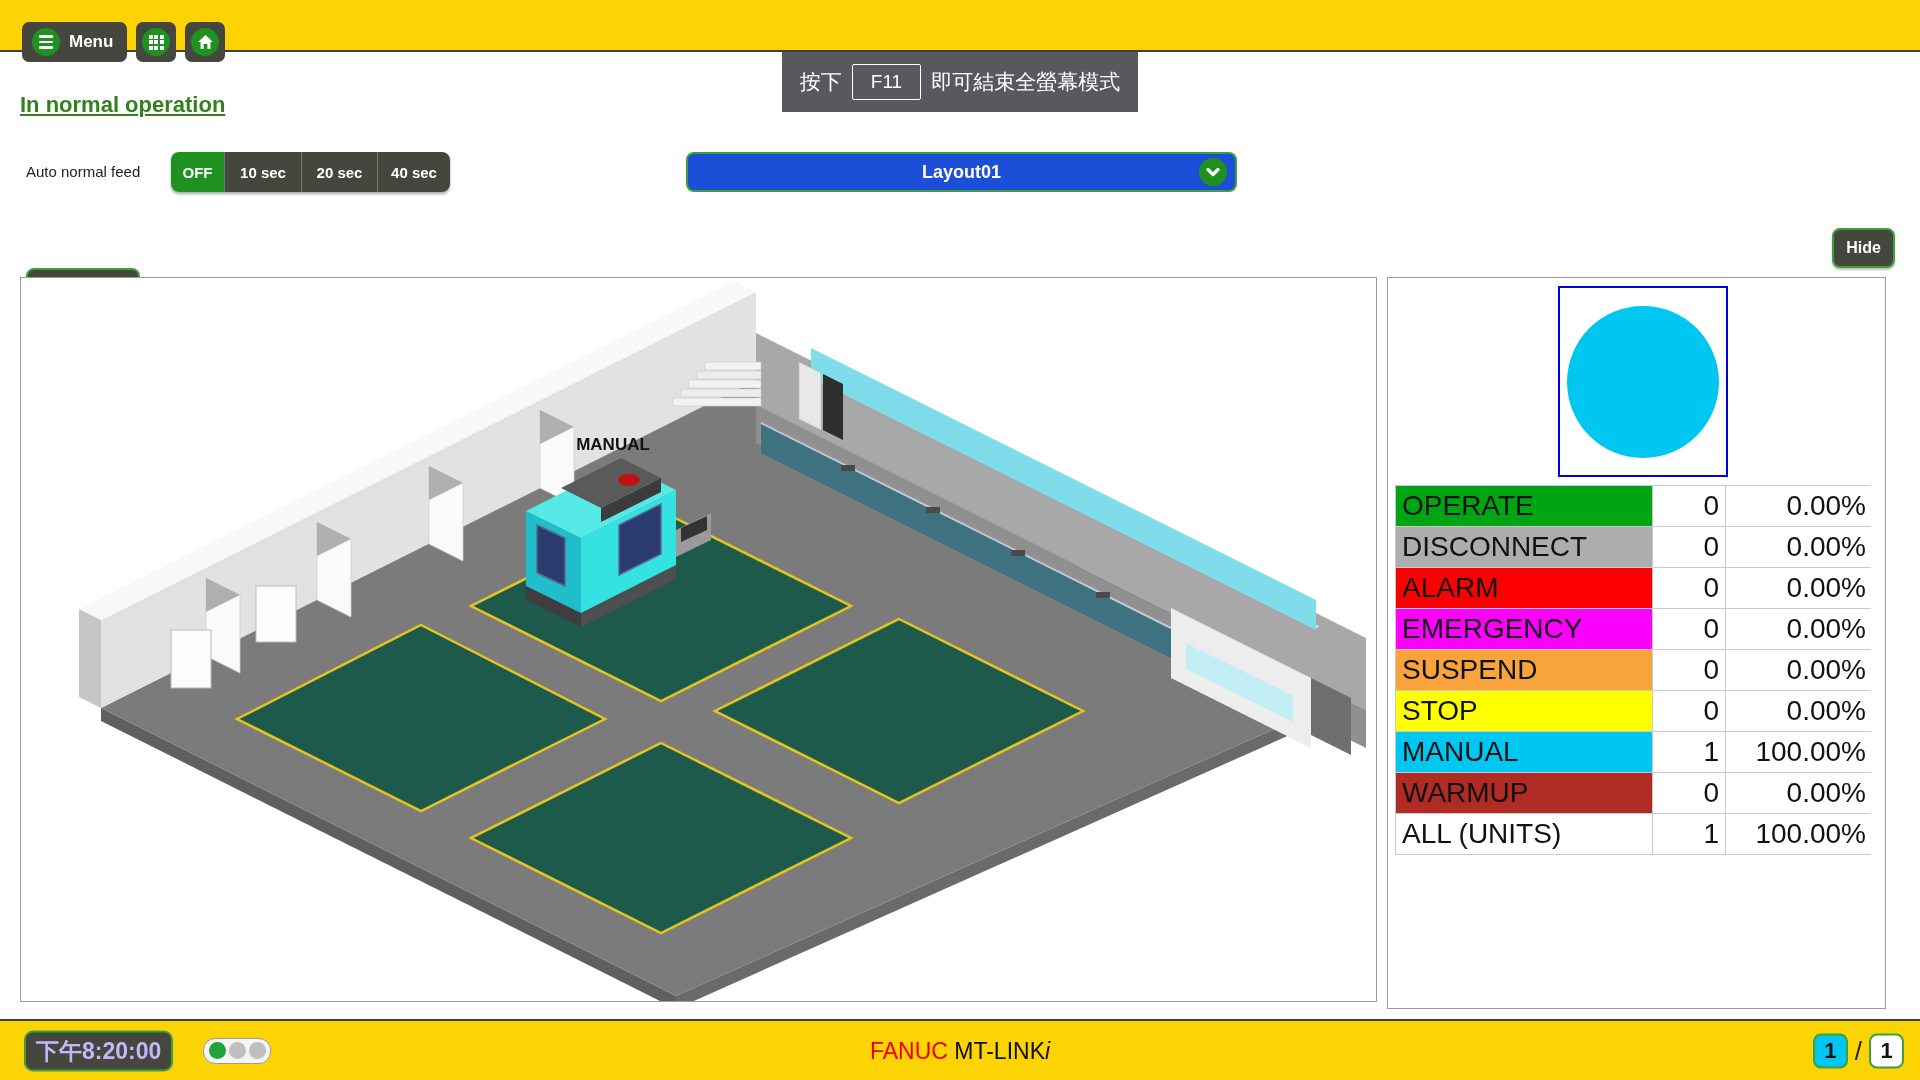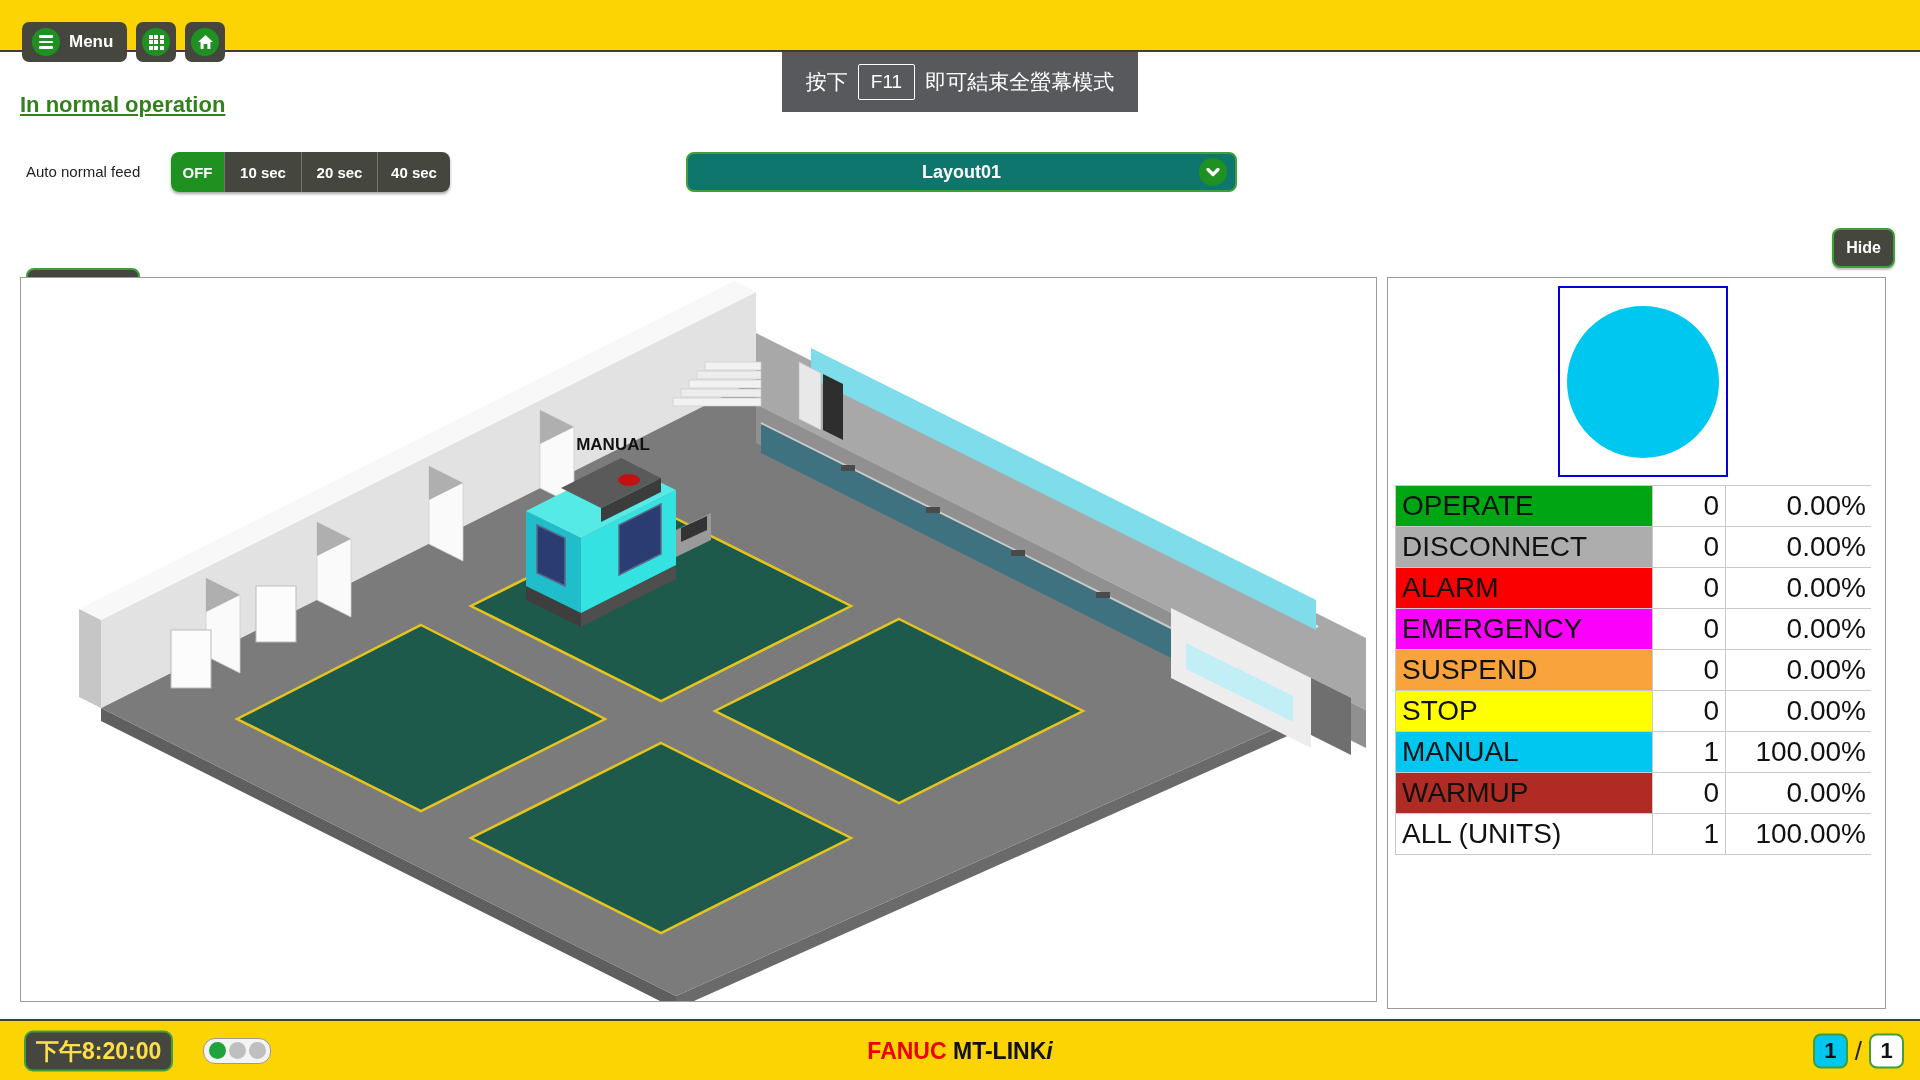--- a/index.html
+++ b/index.html
@@ -15,31 +15,31 @@
     align-items:center;justify-content:center;flex-direction:column;gap:3px;}
   .bar{width:14px;height:2.5px;background:#fff;border-radius:1px;}
   .gridicon{display:grid;grid-template-columns:repeat(3,4px);grid-template-rows:repeat(3,4px);gap:1.5px;}
   .gridicon i{background:#fff;display:block;}
   .title{position:absolute;left:0;right:0;top:4px;text-align:center;font-size:33px;
     font-weight:bold;color:#0b0b0b;letter-spacing:.5px;pointer-events:none;}
   
   .toast{position:absolute;left:50%;transform:translateX(-50%);top:52px;width:356px;height:60px;
     background:#57595C;color:#fff;display:flex;align-items:center;justify-content:center;
     gap:10px;font-size:21px;z-index:4;}
-  .toast .key{border:1px solid #fff;border-radius:2px;padding:6px 12px;font-size:19px;}
+  .toast .key{border:1px solid #fff;border-radius:2px;padding:6px 18px;font-size:19px;}
   
   .statusmsg{position:absolute;left:20px;top:92px;font-size:22px;font-weight:bold;color:#35801E;text-decoration:underline;}
   .autolabel{position:absolute;left:26px;top:163px;font-size:15px;color:#222;}
   .seg{position:absolute;left:171px;top:152px;display:flex;height:40px;border-radius:8px;
     overflow:hidden;box-shadow:0 2px 3px rgba(0,0,0,.35);}
   .seg .opt{background:#45463E;color:#fff;font-weight:bold;font-size:15px;display:flex;
     align-items:center;justify-content:center;border-right:1px solid #74756C;cursor:pointer;}
   .seg .opt:last-child{border-right:none;}
   .seg .opt.on{background:#1E9121;}
-  .layoutsel{position:absolute;left:686px;top:152px;width:551px;height:40px;background:#0f766e;
+  .layoutsel{position:absolute;left:686px;top:152px;width:551px;height:40px;background:#1d4ed8;
     border:2px solid #3F9F3B;border-radius:8px;box-sizing:border-box;display:flex;align-items:center;
     justify-content:center;color:#fff;font-weight:bold;font-size:18px;cursor:pointer;}
   .layoutsel .chev{position:absolute;right:8px;top:50%;transform:translateY(-50%);width:28px;height:28px;
     border-radius:50%;background:#1E9121;display:flex;align-items:center;justify-content:center;}
   .gbtn{background:#45463E;border:2px solid #3F9F3B;border-radius:8px;box-sizing:border-box;
     color:#fff;font-weight:bold;font-size:16px;display:flex;align-items:center;justify-content:center;
     cursor:pointer;box-shadow:0 2px 2px rgba(0,0,0,.25);}
   #fullscreen-btn{position:absolute;left:26px;top:228px;width:114px;height:40px;margin-top:40px;}
   #hide-btn{position:absolute;left:1832px;top:228px;width:63px;height:40px;}
   
@@ -55,28 +55,28 @@
   .srow{display:flex;height:40px;border-bottom:1px solid #C9C9C9;}
   .srow:last-child{border-bottom:none;}
   .scell{font-size:28px;line-height:40px;color:#111;white-space:nowrap;overflow:hidden;}
   .sc-label{flex:0 0 250px;padding-left:6px;}
   .sc-count{flex:0 0 66px;text-align:right;padding-right:6px;border-left:1px solid #C9C9C9;background:#fff;}
   .sc-pct{flex:0 0 140px;text-align:right;padding-right:6px;border-left:1px solid #C9C9C9;background:#fff;}
   
   .footer{position:absolute;left:0;top:1019px;width:1920px;height:61px;background:#FCD303;
     border-top:2px solid #3E3F38;box-sizing:border-box;}
   .timebadge{position:absolute;left:24px;top:50%;transform:translateY(-50%);background:#45463E;
-    border:2px solid #3F9F3B;border-radius:9px;color:#fde047;font-weight:bold;font-size:23px;
+    border:2px solid #3F9F3B;border-radius:9px;color:#c4b5fd;font-weight:bold;font-size:23px;
     padding:3px 10px;}
   .traffic{position:absolute;left:203px;top:50%;transform:translateY(-50%);width:66px;height:24px;
     background:#F4F4F4;border:1px solid #9a9a9a;border-radius:12px;display:flex;align-items:center;
     justify-content:center;gap:3px;}
   .light{width:17px;height:17px;border-radius:50%;}
   .brand{position:absolute;left:50%;top:50%;transform:translate(-50%,-50%);font-size:23px;
-    font-weight:bold;white-space:nowrap;text-align:center;}
+    font-weight:normal;white-space:nowrap;text-align:center;}
   .brand .red{color:#EE0000;}
   .brand .blk{color:#111;}
   .brand .it{color:#111;font-style:italic;}
   .pager{position:absolute;right:16px;top:50%;transform:translateY(-50%);display:flex;
     align-items:center;gap:7px;}
   .pagebox{width:35px;height:35px;border:2px solid #3F9F3B;border-radius:8px;box-sizing:border-box;
     display:flex;align-items:center;justify-content:center;font-size:22px;font-weight:bold;color:#111;}
   .pagebox.total{background:#fff;}
   .slash{font-size:26px;color:#222;}
   svg text{font-family:"Liberation Sans","DejaVu Sans",sans-serif;}

